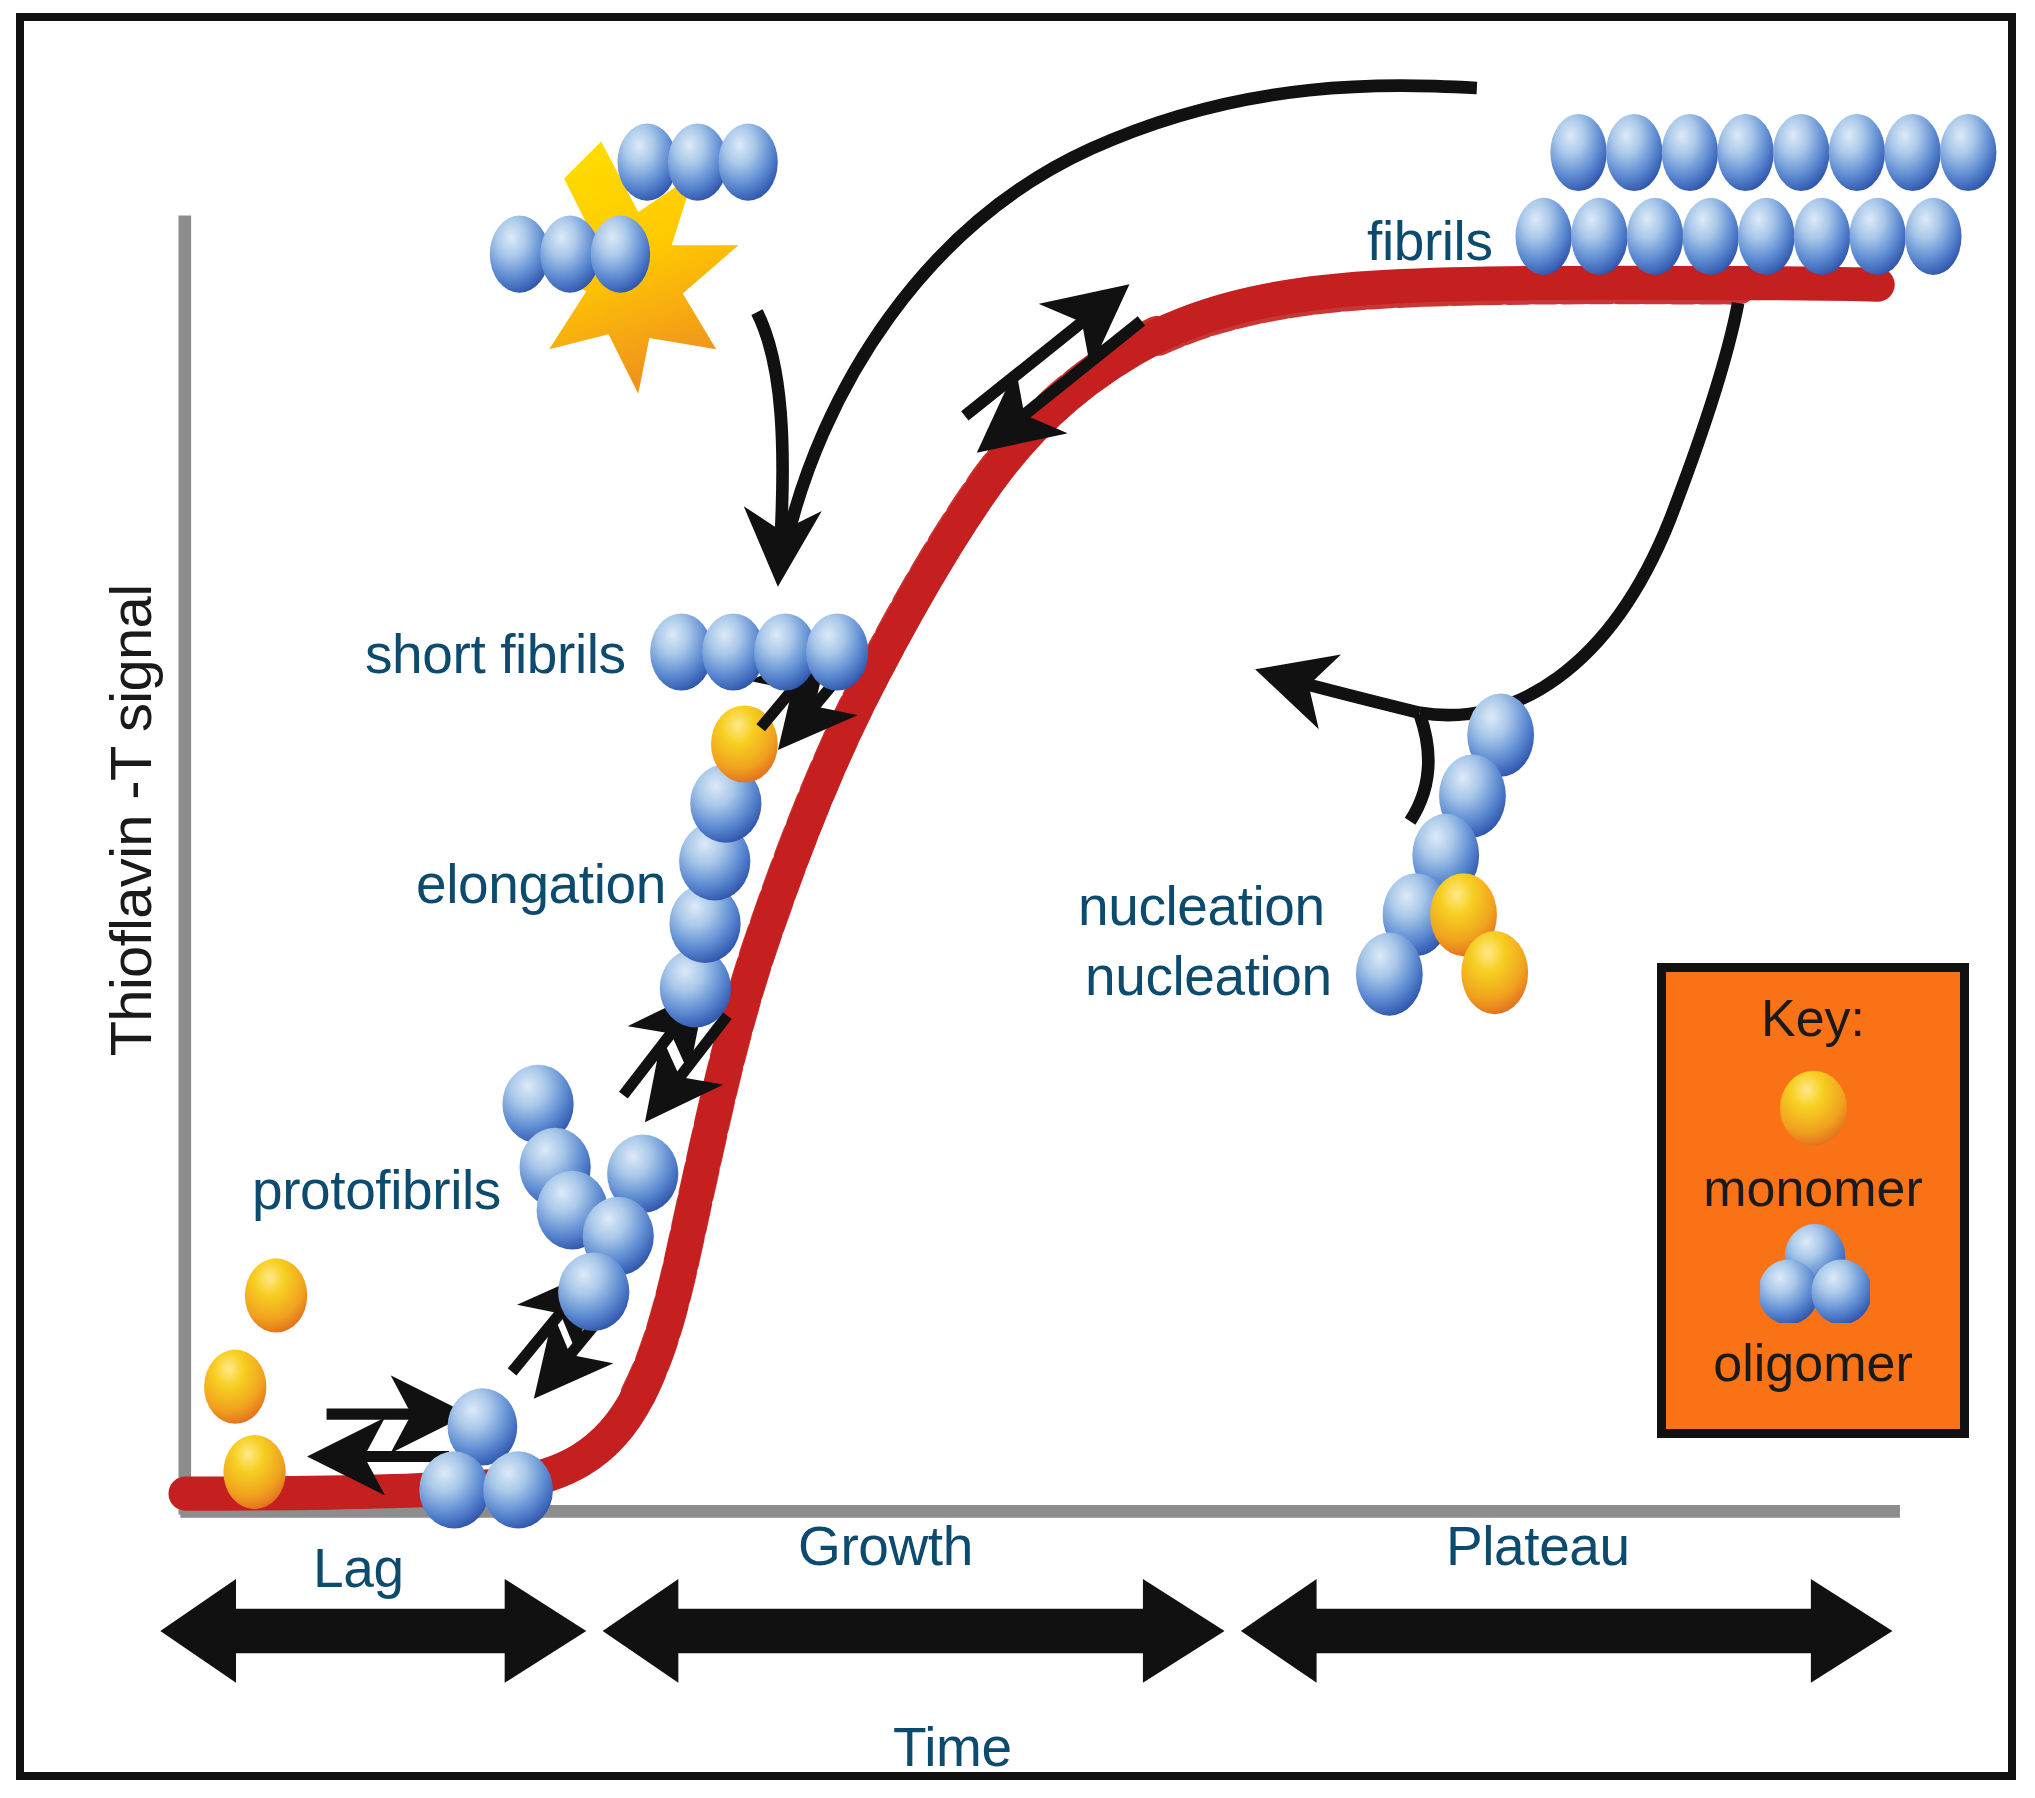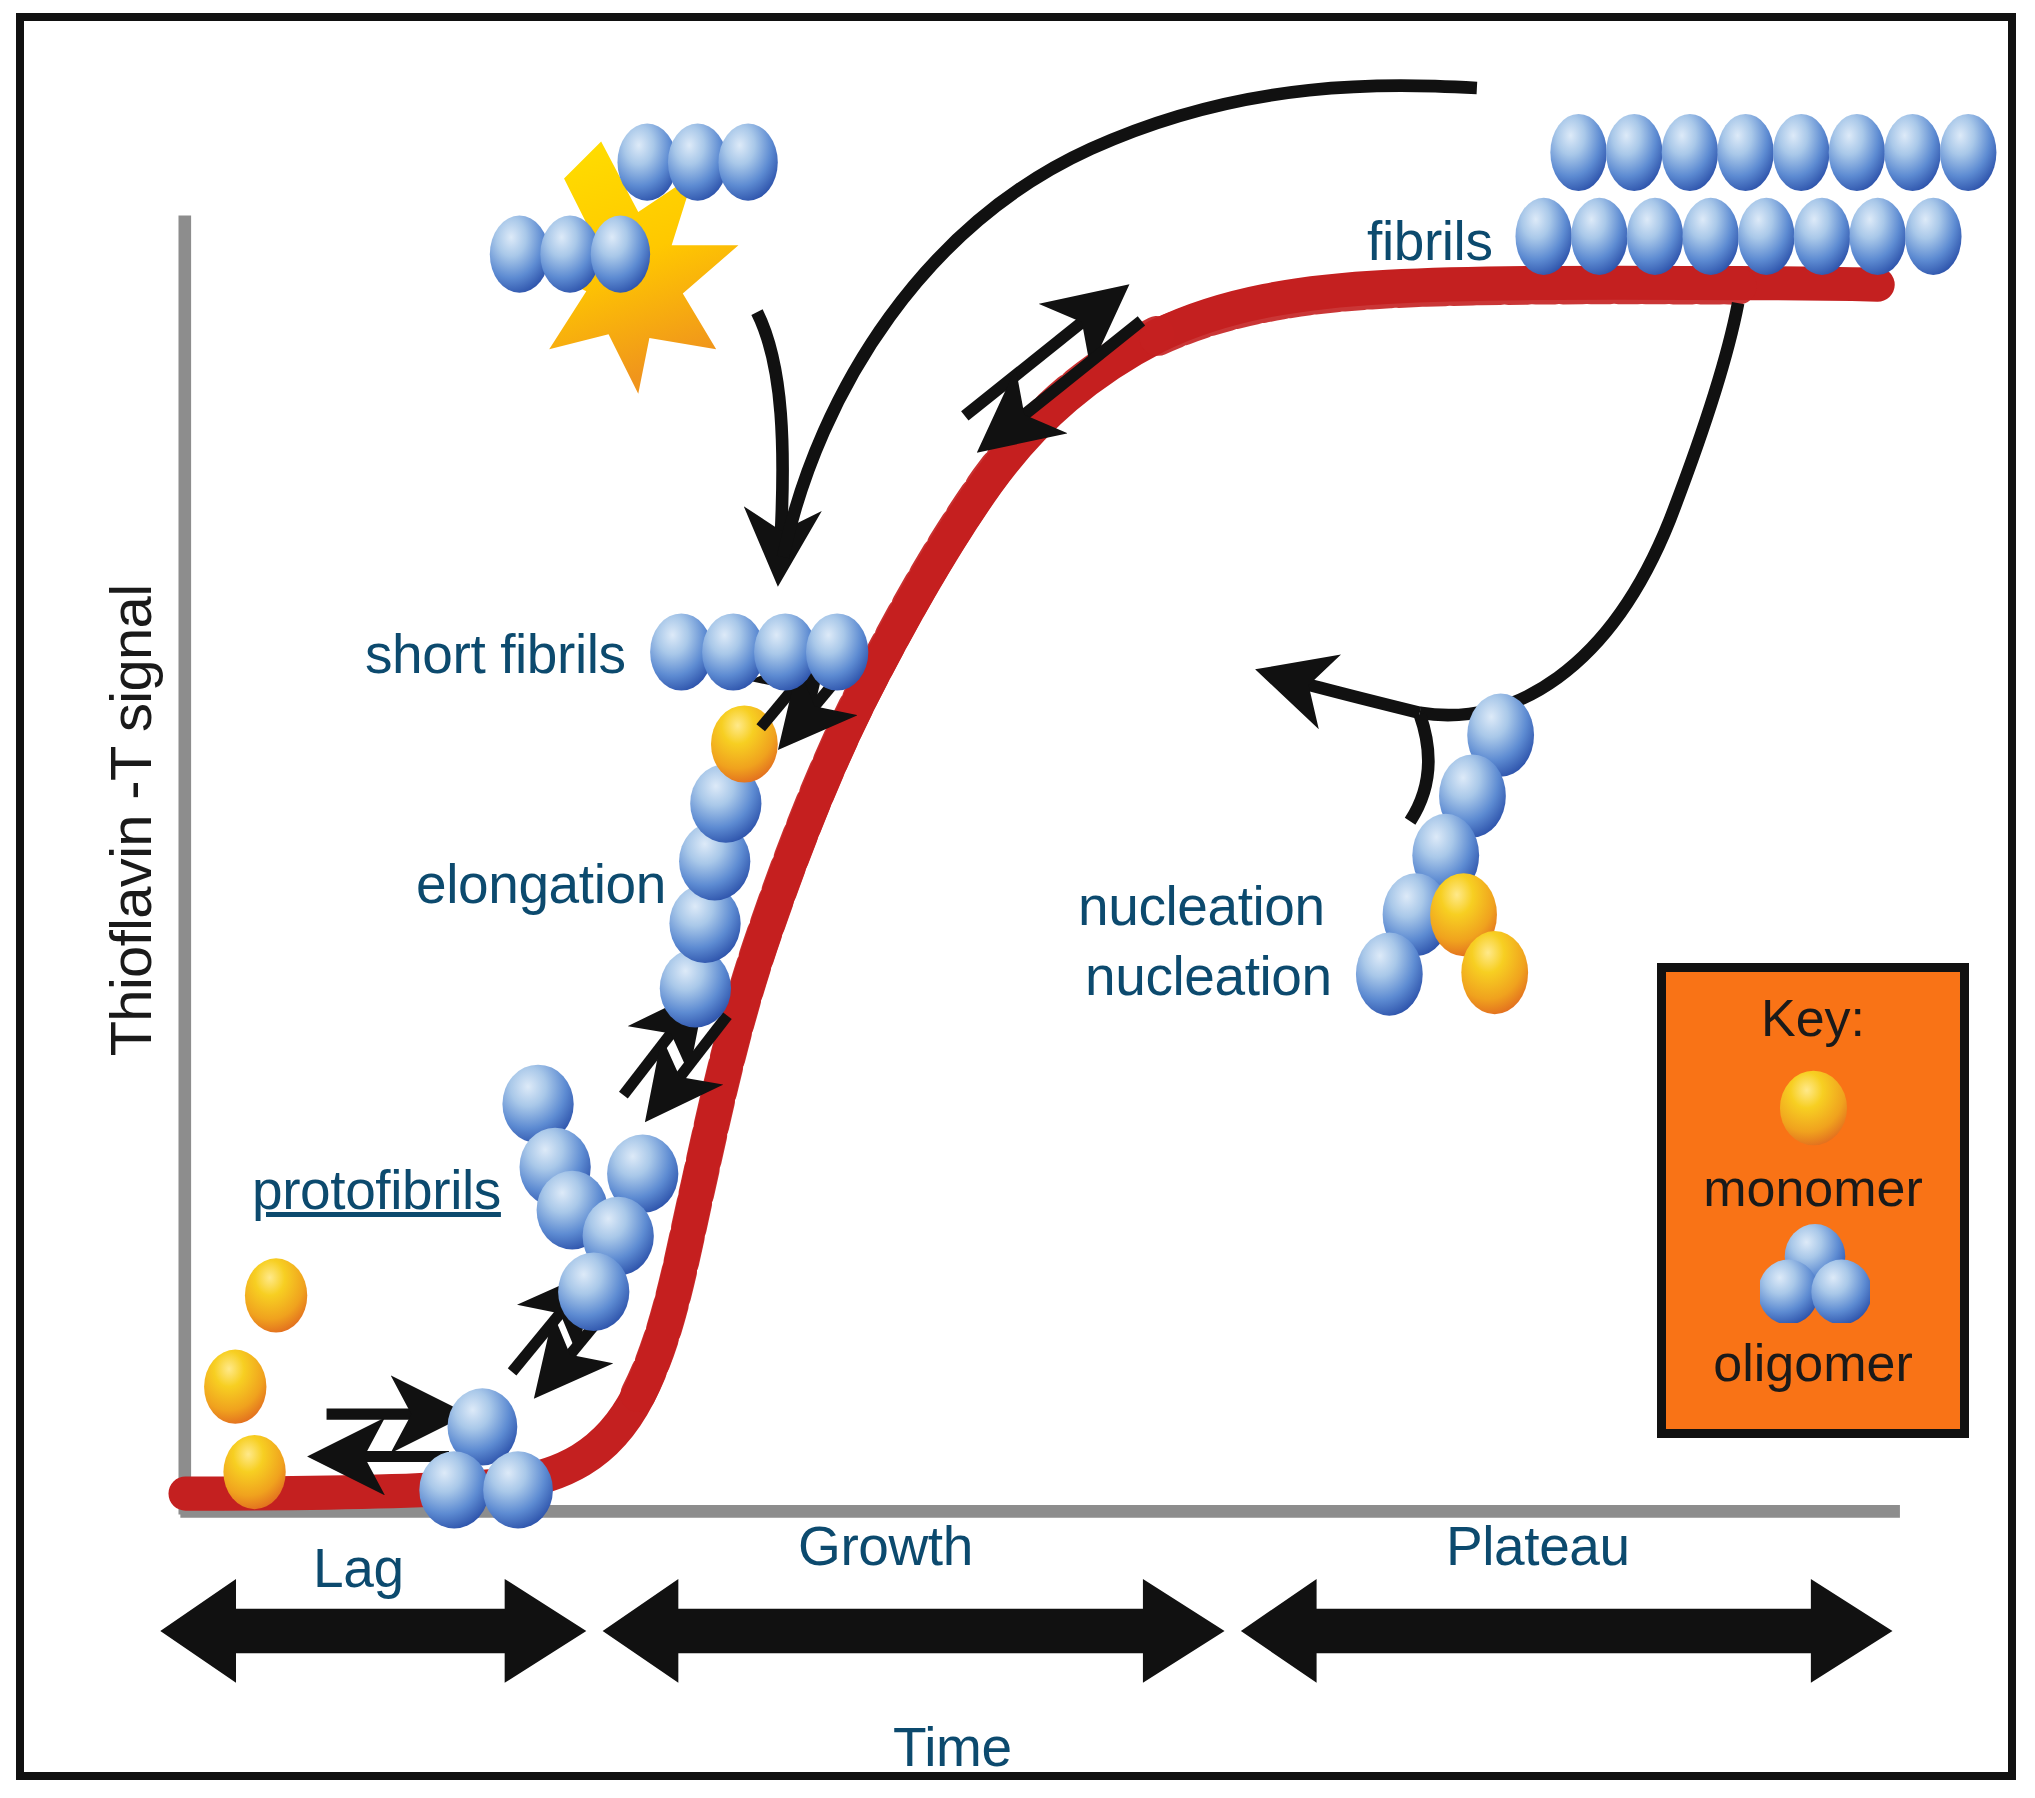--- a/index.html
+++ b/index.html
@@ -201,21 +201,21 @@
     </g>
   </svg>
 
   <div id="ylabel">Thioflavin -T signal</div>
 
 
   <div class="lbl lbl-big" style="left:365px;top:622px;">short fibrils</div>
 
   <div class="lbl lbl-big" style="left:416px;top:852px;">elongation</div>
 
-  <div class="lbl lbl-big" style="left:252px;top:1158px;text-decoration:underline;">protofibrils</div>
+  <div class="lbl lbl-big" style="left:252px;top:1158px;">protofibrils</div>
 
   <div class="lbl lbl-big" style="left:1367px;top:209px;">fibrils</div>
 
   <div class="lbl lbl-big" style="left:1078px;top:874px;">nucleation</div>
   <div class="lbl lbl-big" style="left:1085px;top:944px;">nucleation</div>
 
   <div class="lbl lbl-big" style="left:306px;top:1536px;margin-left:7px;">Lag</div>
   <div class="lbl lbl-big" style="left:798px;top:1514px;">Growth</div>
   <div class="lbl lbl-big" style="left:1446px;top:1514px;">Plateau</div>
 

